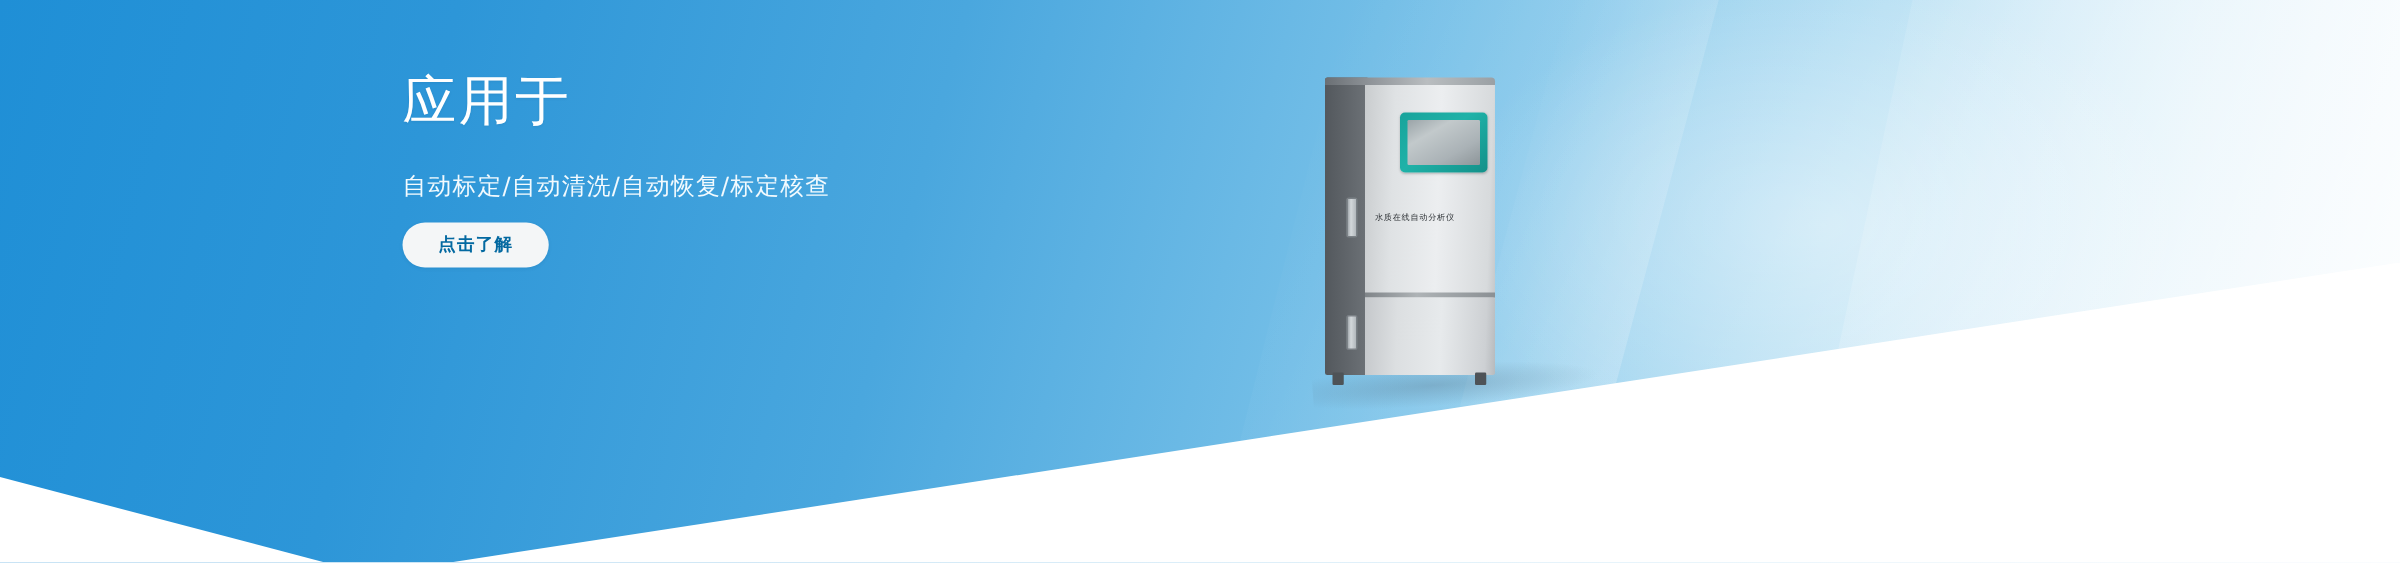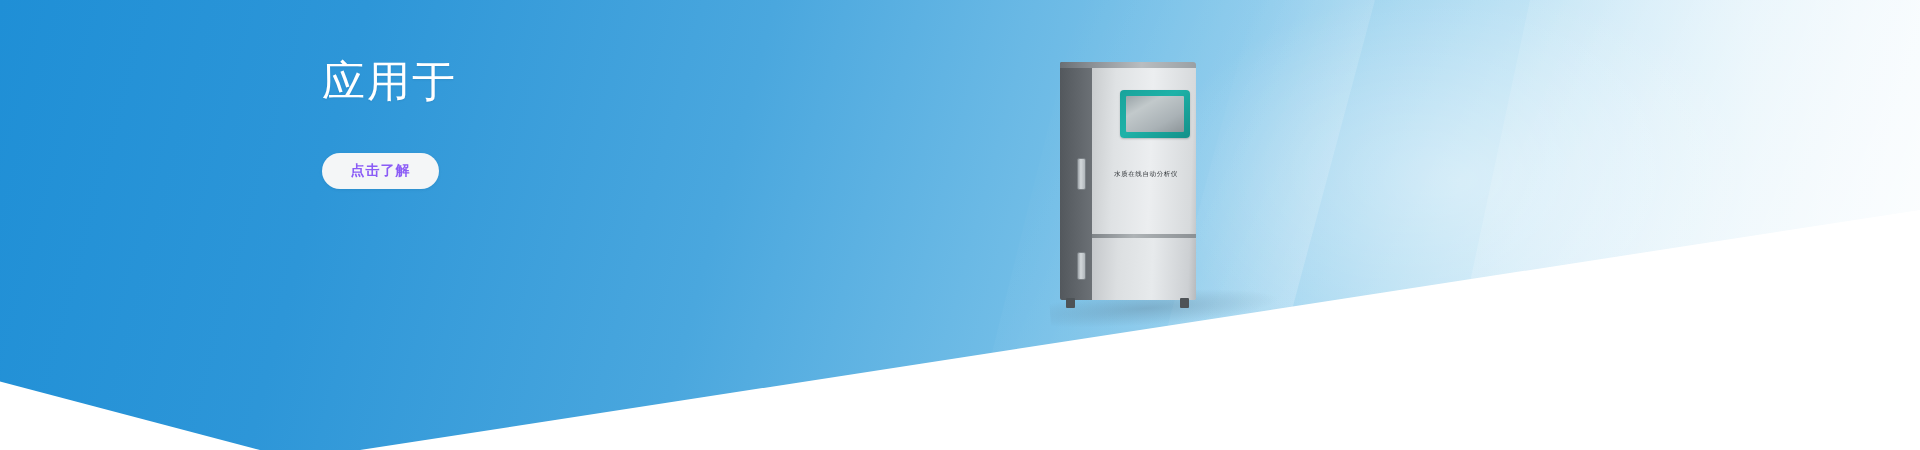--- a/index.html
+++ b/index.html
@@ -50,22 +50,22 @@
     color:#ffffff;font-weight:400;letter-spacing:2px;
     font-size:43px;line-height:58px;margin:0;padding-top:52px;
     text-shadow:0 1px 2px rgba(0,60,110,.10);
   }
   .headline .l2{display:block;}
   .subtitle{
     color:#f2fafe;font-size:19px;letter-spacing:1px;margin:0;padding-top:26px;
   }
   .cta{
     display:inline-flex;align-items:center;justify-content:center;
-    margin-top:43px;width:117px;height:36px;border-radius:18px;
-    background:#f4f6f7;color:#8b5cf6;font-size:14px;font-weight:bold;letter-spacing:1px;
+    margin-top:16px;width:117px;height:36px;border-radius:18px;
+    background:#f4f6f7;color:#0369a1;font-size:14px;font-weight:bold;letter-spacing:1px;
     border:none;cursor:pointer;box-shadow:0 1px 3px rgba(0,70,120,.12);
   }
 
   
   .product{position:absolute;left:1060px;top:62px;width:180px;height:252px;}
   .shadow{
     position:absolute;left:1050px;top:290px;width:230px;height:34px;
     background:radial-gradient(ellipse at 42% 50%,rgba(90,120,140,.34) 0%,rgba(140,170,190,0) 70%);
     transform:rotate(-4deg);
   }
@@ -88,21 +88,21 @@
     position:absolute;left:60px;top:28px;width:70px;height:48px;
     background:linear-gradient(140deg,#18a39b 0%,#1fb2a8 45%,#139089 100%);
     border-radius:4px;box-shadow:0 1px 2px rgba(0,0,0,.22);
   }
   .screen-glass{
     position:absolute;left:6px;top:6px;right:6px;bottom:6px;
     background:linear-gradient(150deg,#9aa4a8 0%,#c2c9cb 30%,#aab2b6 70%,#8d9599 100%);
     border-radius:1px;
   }
   .cab-label{
-    position:absolute;left:40px;top:108px;width:92px;text-align:center;
+    position:absolute;left:40px;top:108px;width:92px;
     font-size:6.5px;color:#2e3236;letter-spacing:.6px;
     font-family:"DejaVu Sans","Liberation Sans",sans-serif;white-space:nowrap;
   }
   .handle-up{
     position:absolute;left:17px;top:96px;width:7px;height:30px;
     background:linear-gradient(90deg,#9fa5aa 0%,#d3d8db 40%,#b0b6ba 100%);
     border-radius:2px;border:1px solid #7b8186;
   }
   .split{
     position:absolute;left:32px;top:172px;width:104px;height:4px;
@@ -131,20 +131,21 @@
   <div class="band band-c"></div>
   <div class="band band-b"></div>
   <div class="glow"></div>
   <div class="wedge-br"></div>
   <div class="wedge-bl"></div>
 
   <div class="content">
     <h1 class="headline">
       <span>应用于</span>
     </h1>
+    <p class="subtitle">自动标定/自动清洗/自动恢复/标定核查</p>
     <button class="cta">点击了解</button>
   </div>
 
   <div class="shadow"></div>
 
   <div class="product">
     <div class="cab-side"></div>
     <div class="cab-front"></div>
     <div class="cab-top"></div>
 

